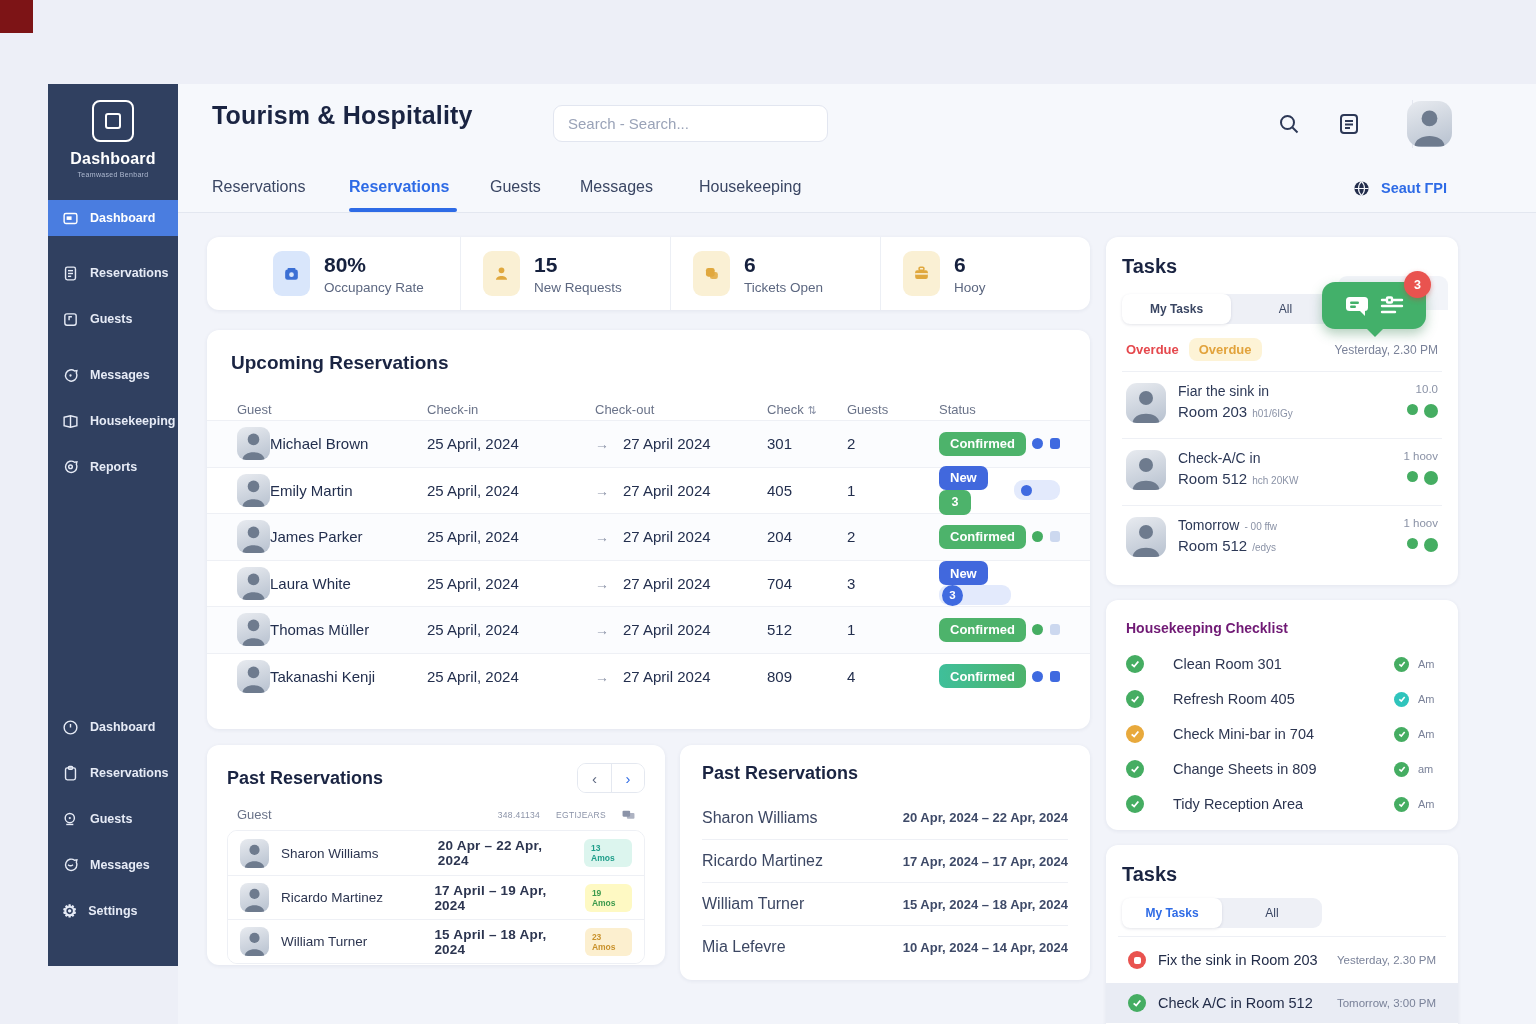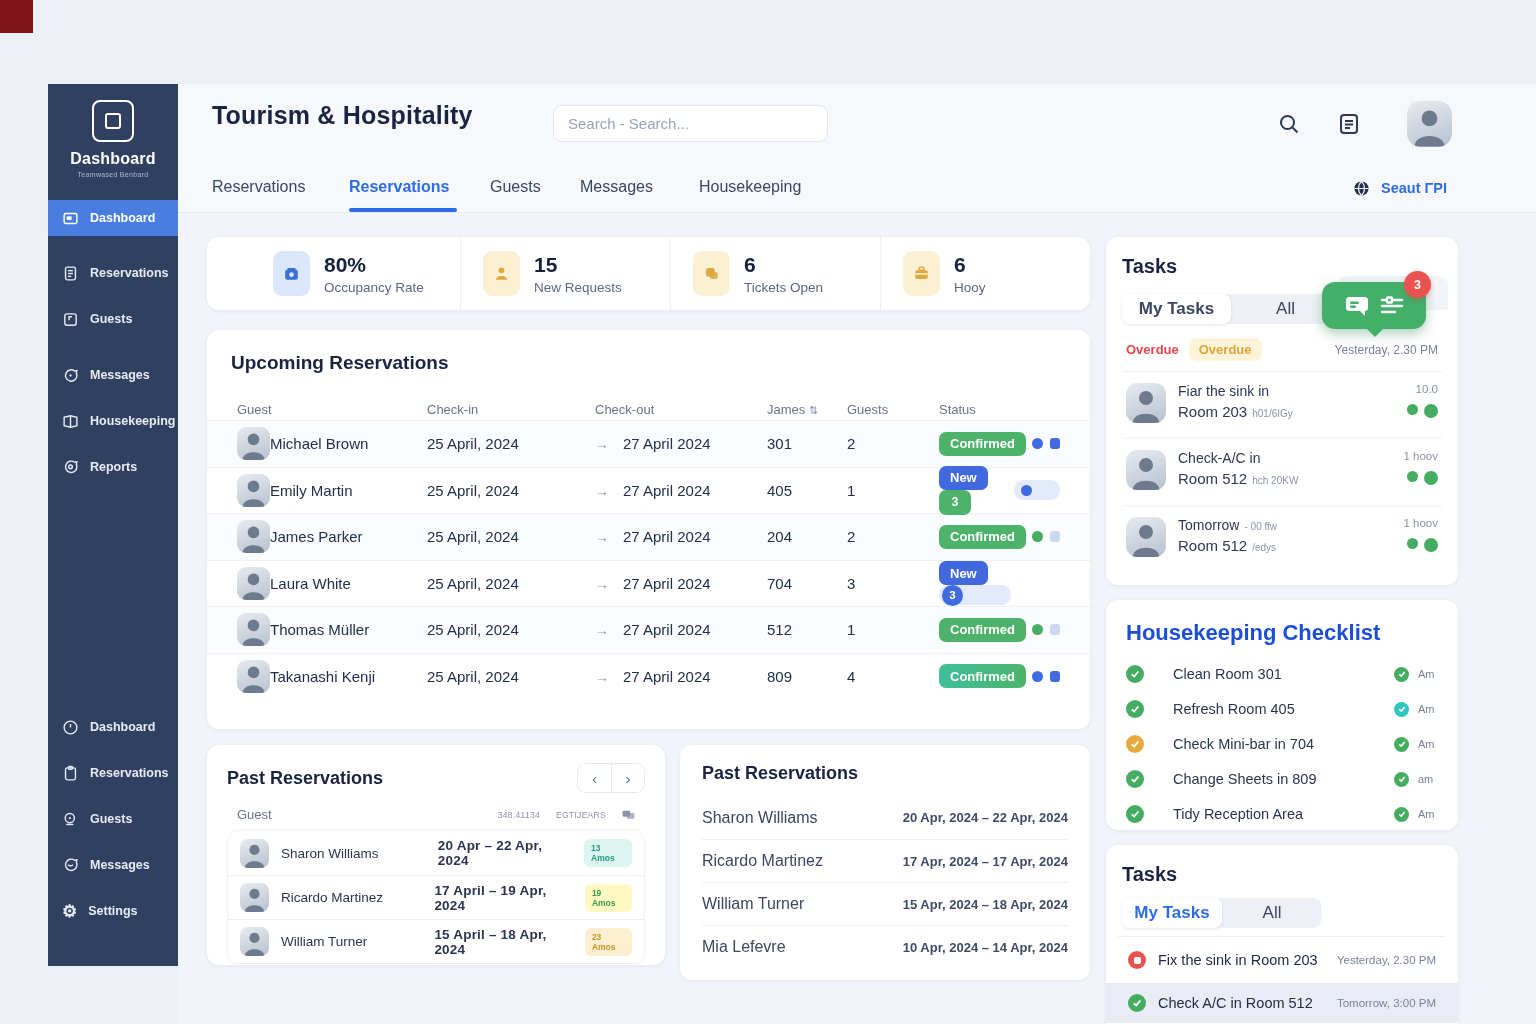--- a/index.html
+++ b/index.html
@@ -106,21 +106,21 @@
   #past-right h2 { font-size:18px; font-weight:bold; color:#1a2442; }
   .pr-rows { margin-top:12px; }
   .pr-row { display:flex; align-items:center; height:43px; border-top:1px solid #eef0f5; }
   .pr-name { font-size:16px; color:#3c4763; }
   .pr-dates { margin-left:auto; font-size:13px; font-weight:bold; color:#3e4a68; }
 
   
   #tasks-top { left:1106px; top:237px; width:352px; height:348px; padding:18px 16px; }
   #tasks-top h2, #tasks-bottom h2 { font-size:20px; font-weight:bold; color:#1a2442; }
   .task-tabs { display:flex; background:#eef0f6; border-radius:9px; margin-top:16px; height:30px; width:218px; }
-  .ttab { flex:1; display:flex; align-items:center; justify-content:center; font-size:17px; color:#3a4663; cursor:pointer; }
+  .ttab { flex:1; display:flex; align-items:center; justify-content:center; font-size:12px; color:#3a4663; cursor:pointer; }
   .ttab.active { background:#fff; border-radius:8px; box-shadow:0 1px 3px rgba(30,42,80,.12); font-weight:bold; }
   .ttab.active.blue { color:#2e6be6; }
   .overdue-row { display:flex; align-items:center; margin-top:14px; padding:0 4px; }
   .ov-red { color:#e5484d; font-weight:bold; font-size:13px; }
   .ov-yellow { color:#e2a33c; font-weight:bold; font-size:13px; background:#fdf3d6; border-radius:8px; padding:4px 10px; margin-left:10px; }
   .ov-time { margin-left:auto; font-size:12px; color:#7a8299; }
   .titem { display:flex; gap:12px; padding:11px 4px; border-top:1px solid #eef0f5; margin-top:4px; }
   .titem:first-of-type { border-top:none; }
   .av40 { width:40px; height:40px; border-radius:11px; overflow:hidden; flex:0 0 auto; }
   .t-line1 { font-size:14px; color:#2c3856; }
@@ -133,21 +133,21 @@
   .gdot.big { width:14px; height:14px; }
 
   
   #tooltip { position:absolute; left:1322px; top:282px; width:104px; height:47px; background:#43b06a; border-radius:13px; box-shadow:0 5px 12px rgba(40,120,70,.35); display:flex; align-items:center; justify-content:center; gap:9px; color:#fff; z-index:5; }
   #tooltip::after { content:""; position:absolute; left:44px; bottom:-8px; border-left:9px solid transparent; border-right:9px solid transparent; border-top:9px solid #43b06a; }
   #tooltip-badge { position:absolute; left:1404px; top:271px; width:27px; height:27px; border-radius:50%; background:#e9534f; color:#fff; font-size:12.5px; font-weight:bold; display:flex; align-items:center; justify-content:center; box-shadow:0 2px 5px rgba(200,60,60,.4); z-index:6; }
   #tooltip-ghost { position:absolute; left:1338px; top:276px; width:110px; height:34px; background:#f2f4f9; border-radius:9px 9px 0 0; z-index:4; }
 
   
   #housekeeping { left:1106px; top:600px; width:352px; height:230px; padding:20px 20px; }
-  #housekeeping h2 { font-size:22px; font-weight:bold; color:#1d4ed8; }
+  #housekeeping h2 { font-size:14px; font-weight:bold; color:#701a75; }
   .hk-item { display:flex; align-items:center; gap:29px; height:32px; margin-top:3px; }
   .hk-item:first-of-type { margin-top:12px; }
   .hk-lbl { font-size:14.5px; color:#2c3550; }
   .hk-right { margin-left:auto; display:flex; align-items:center; gap:9px; }
   .hk-meta { font-size:11px; color:#7a8299; width:20px; }
   .chk { border-radius:50%; display:flex; align-items:center; justify-content:center; color:#fff; flex:0 0 auto; }
   .chk-17 { width:18px; height:18px; }
   .chk-15 { width:15px; height:15px; }
   .chk.green { background:#45ad62; }
   .chk.yellow { background:#e8a93c; }
@@ -356,21 +356,21 @@
     </div>
   </div>
 </div>
 
 <section class="card" id="upcoming">
   <h2>Upcoming Reservations</h2>
   <div class="thead">
     <span class="col-guest">Guest</span>
     <span class="col-in">Check-in</span>
     <span class="col-out">Check-out</span>
-    <span class="col-room"><span>James</span> <span style="font-size:11px;color:#8b93a8">⇅</span></span>
+    <span class="col-room"><span>Check</span> <span style="font-size:11px;color:#8b93a8">⇅</span></span>
     <span class="col-guests">Guests</span>
     <span class="col-status">Status</span>
   </div>
 
   <div class="trow">
     <span class="col-guest gcell">
         <span class="av34 avatar">
           <svg viewBox="0 0 24 24">
             <use href="#person-sil"></use>
           </svg>

